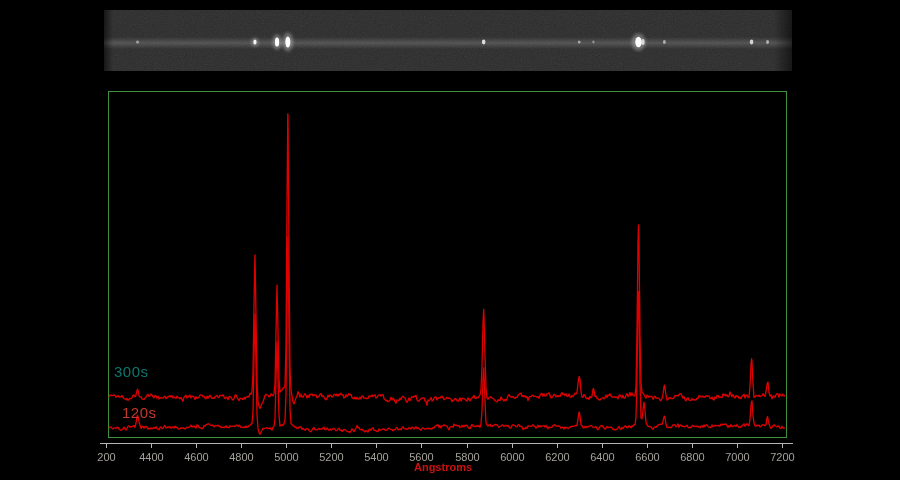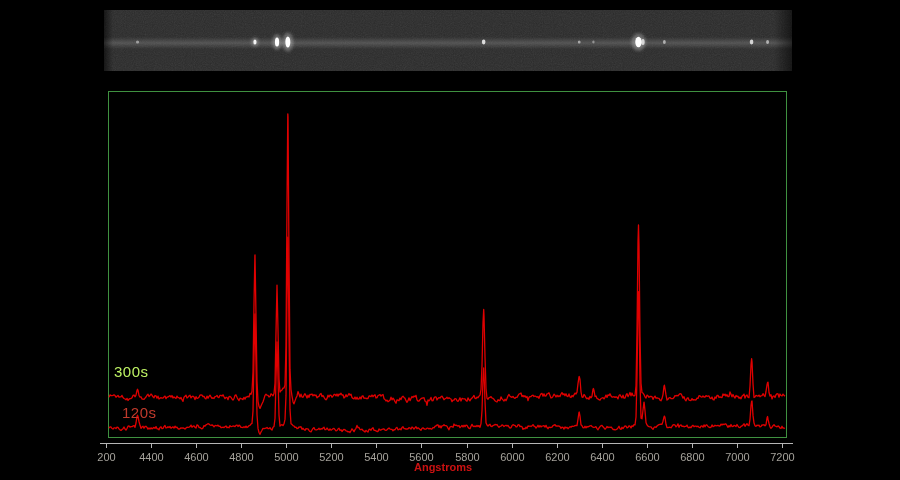--- a/index.html
+++ b/index.html
@@ -96,15 +96,15 @@
       <text x="647.5" y="461" text-anchor="middle" fill="#a5a29b" font-size="11px" font-family="&quot;Liberation Sans&quot;, sans-serif">6600</text>
       <line x1="692.5" y1="443" x2="692.5" y2="448" stroke="#b5b5b5" stroke-width="1" shape-rendering="crispEdges"></line>
       <text x="692.5" y="461" text-anchor="middle" fill="#a5a29b" font-size="11px" font-family="&quot;Liberation Sans&quot;, sans-serif">6800</text>
       <line x1="737.5" y1="443" x2="737.5" y2="448" stroke="#b5b5b5" stroke-width="1" shape-rendering="crispEdges"></line>
       <text x="737.5" y="461" text-anchor="middle" fill="#a5a29b" font-size="11px" font-family="&quot;Liberation Sans&quot;, sans-serif">7000</text>
       <line x1="782.5" y1="443" x2="782.5" y2="448" stroke="#b5b5b5" stroke-width="1" shape-rendering="crispEdges"></line>
       <text x="782.5" y="461" text-anchor="middle" fill="#a5a29b" font-size="11px" font-family="&quot;Liberation Sans&quot;, sans-serif">7200</text>
     </g>
 </svg>
 
-<div class="series-label" style="left:114px;top:363px;color:#bef264">300s</div>
+<div class="series-label" style="left:114px;top:363px;color:#0f766e">300s</div>
 <div class="series-label" style="left:122px;top:404px;color:#c03a2c">120s</div>
 <div class="x-title" style="left:398px;top:461px;color:#cc1111">Angstroms</div>
 
 </body></html>

